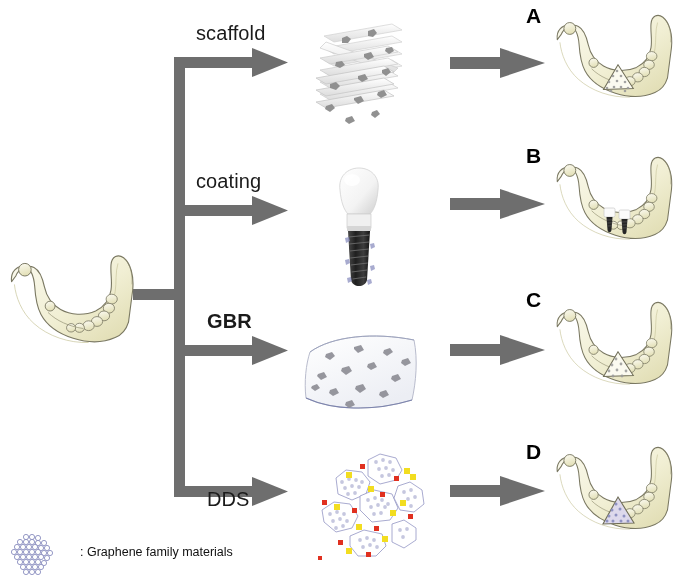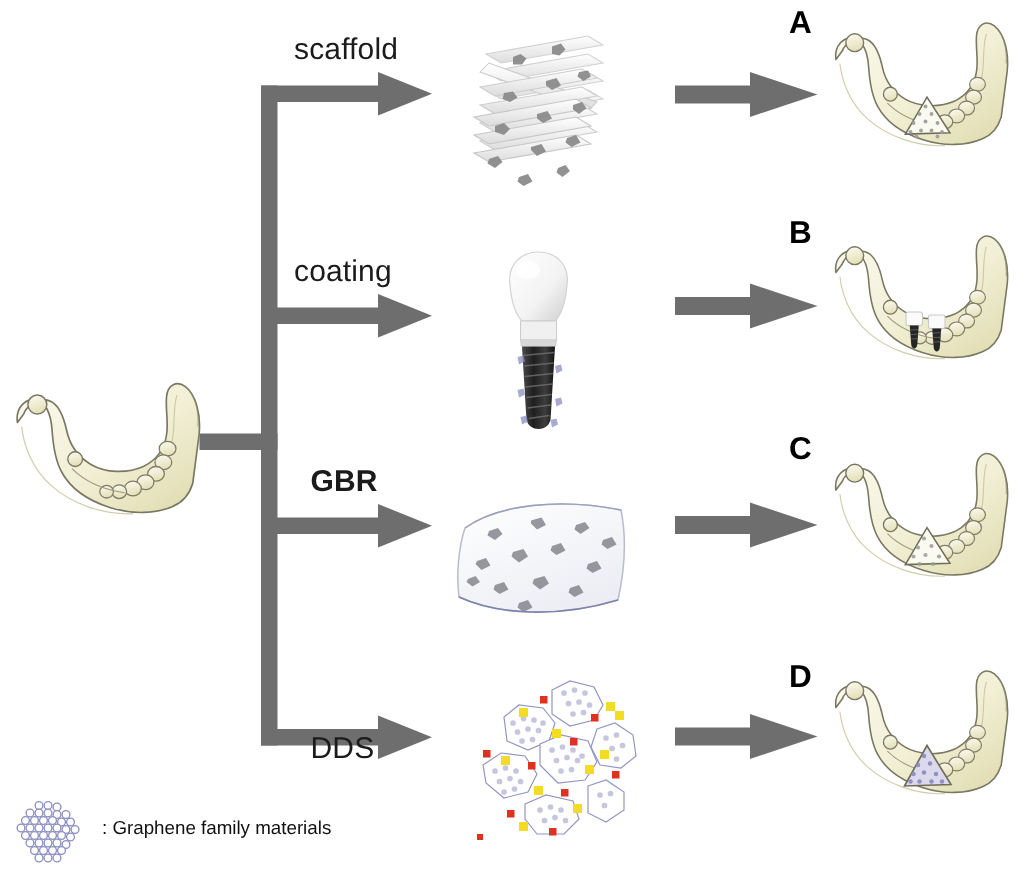--- a/index.html
+++ b/index.html
@@ -15,21 +15,21 @@
   .branch-label{
     font-size:20px;color:#1b1b1b;letter-spacing:.1px;white-space:nowrap;
   }
 
   
   .panel-letter{
     font-size:21px;font-weight:bold;color:#000000;
   }
 
   
-  .legend{position:absolute;left:8px;top:528px;display:flex;align-items:center;gap:12px;}
+  .legend{position:absolute;left:8px;top:528px;display:flex;align-items:center;gap:24px;}
   .legend-text{font-size:12.5px;color:#111;white-space:nowrap;}
 
   
   .connector{fill:#6e6e6e;}
 </style>
 </head>
 <body>
 
 <div class="stage">
 

